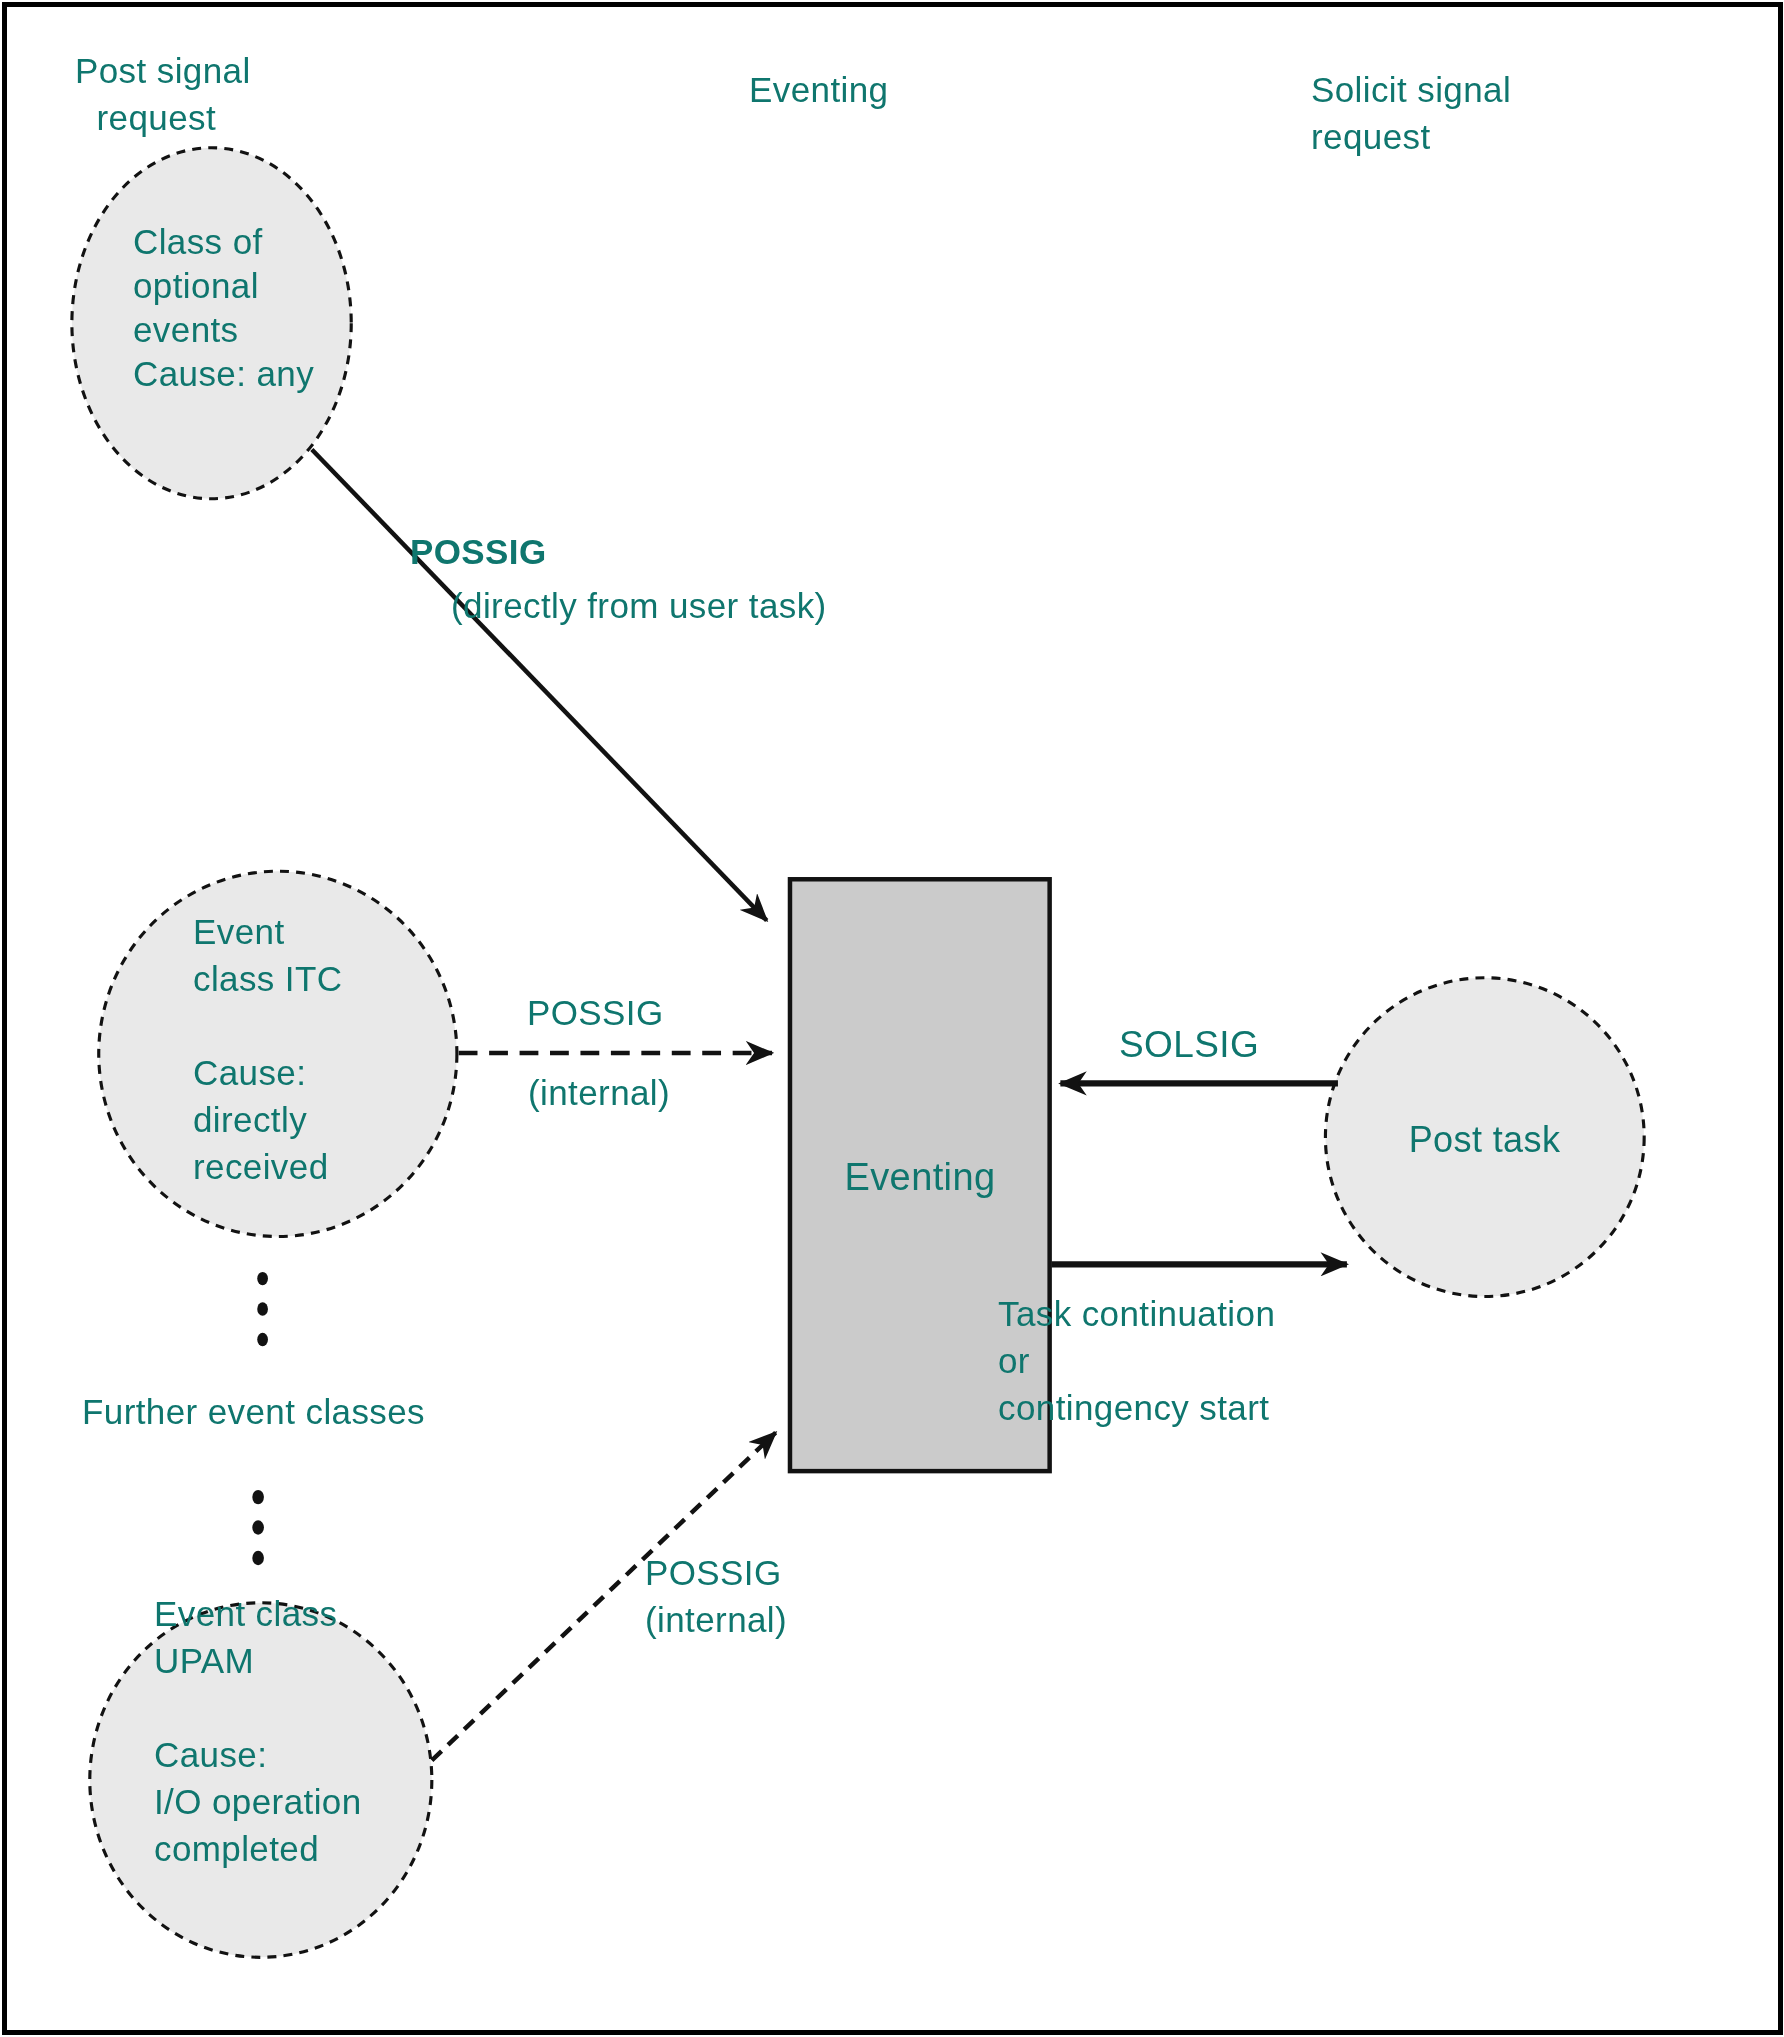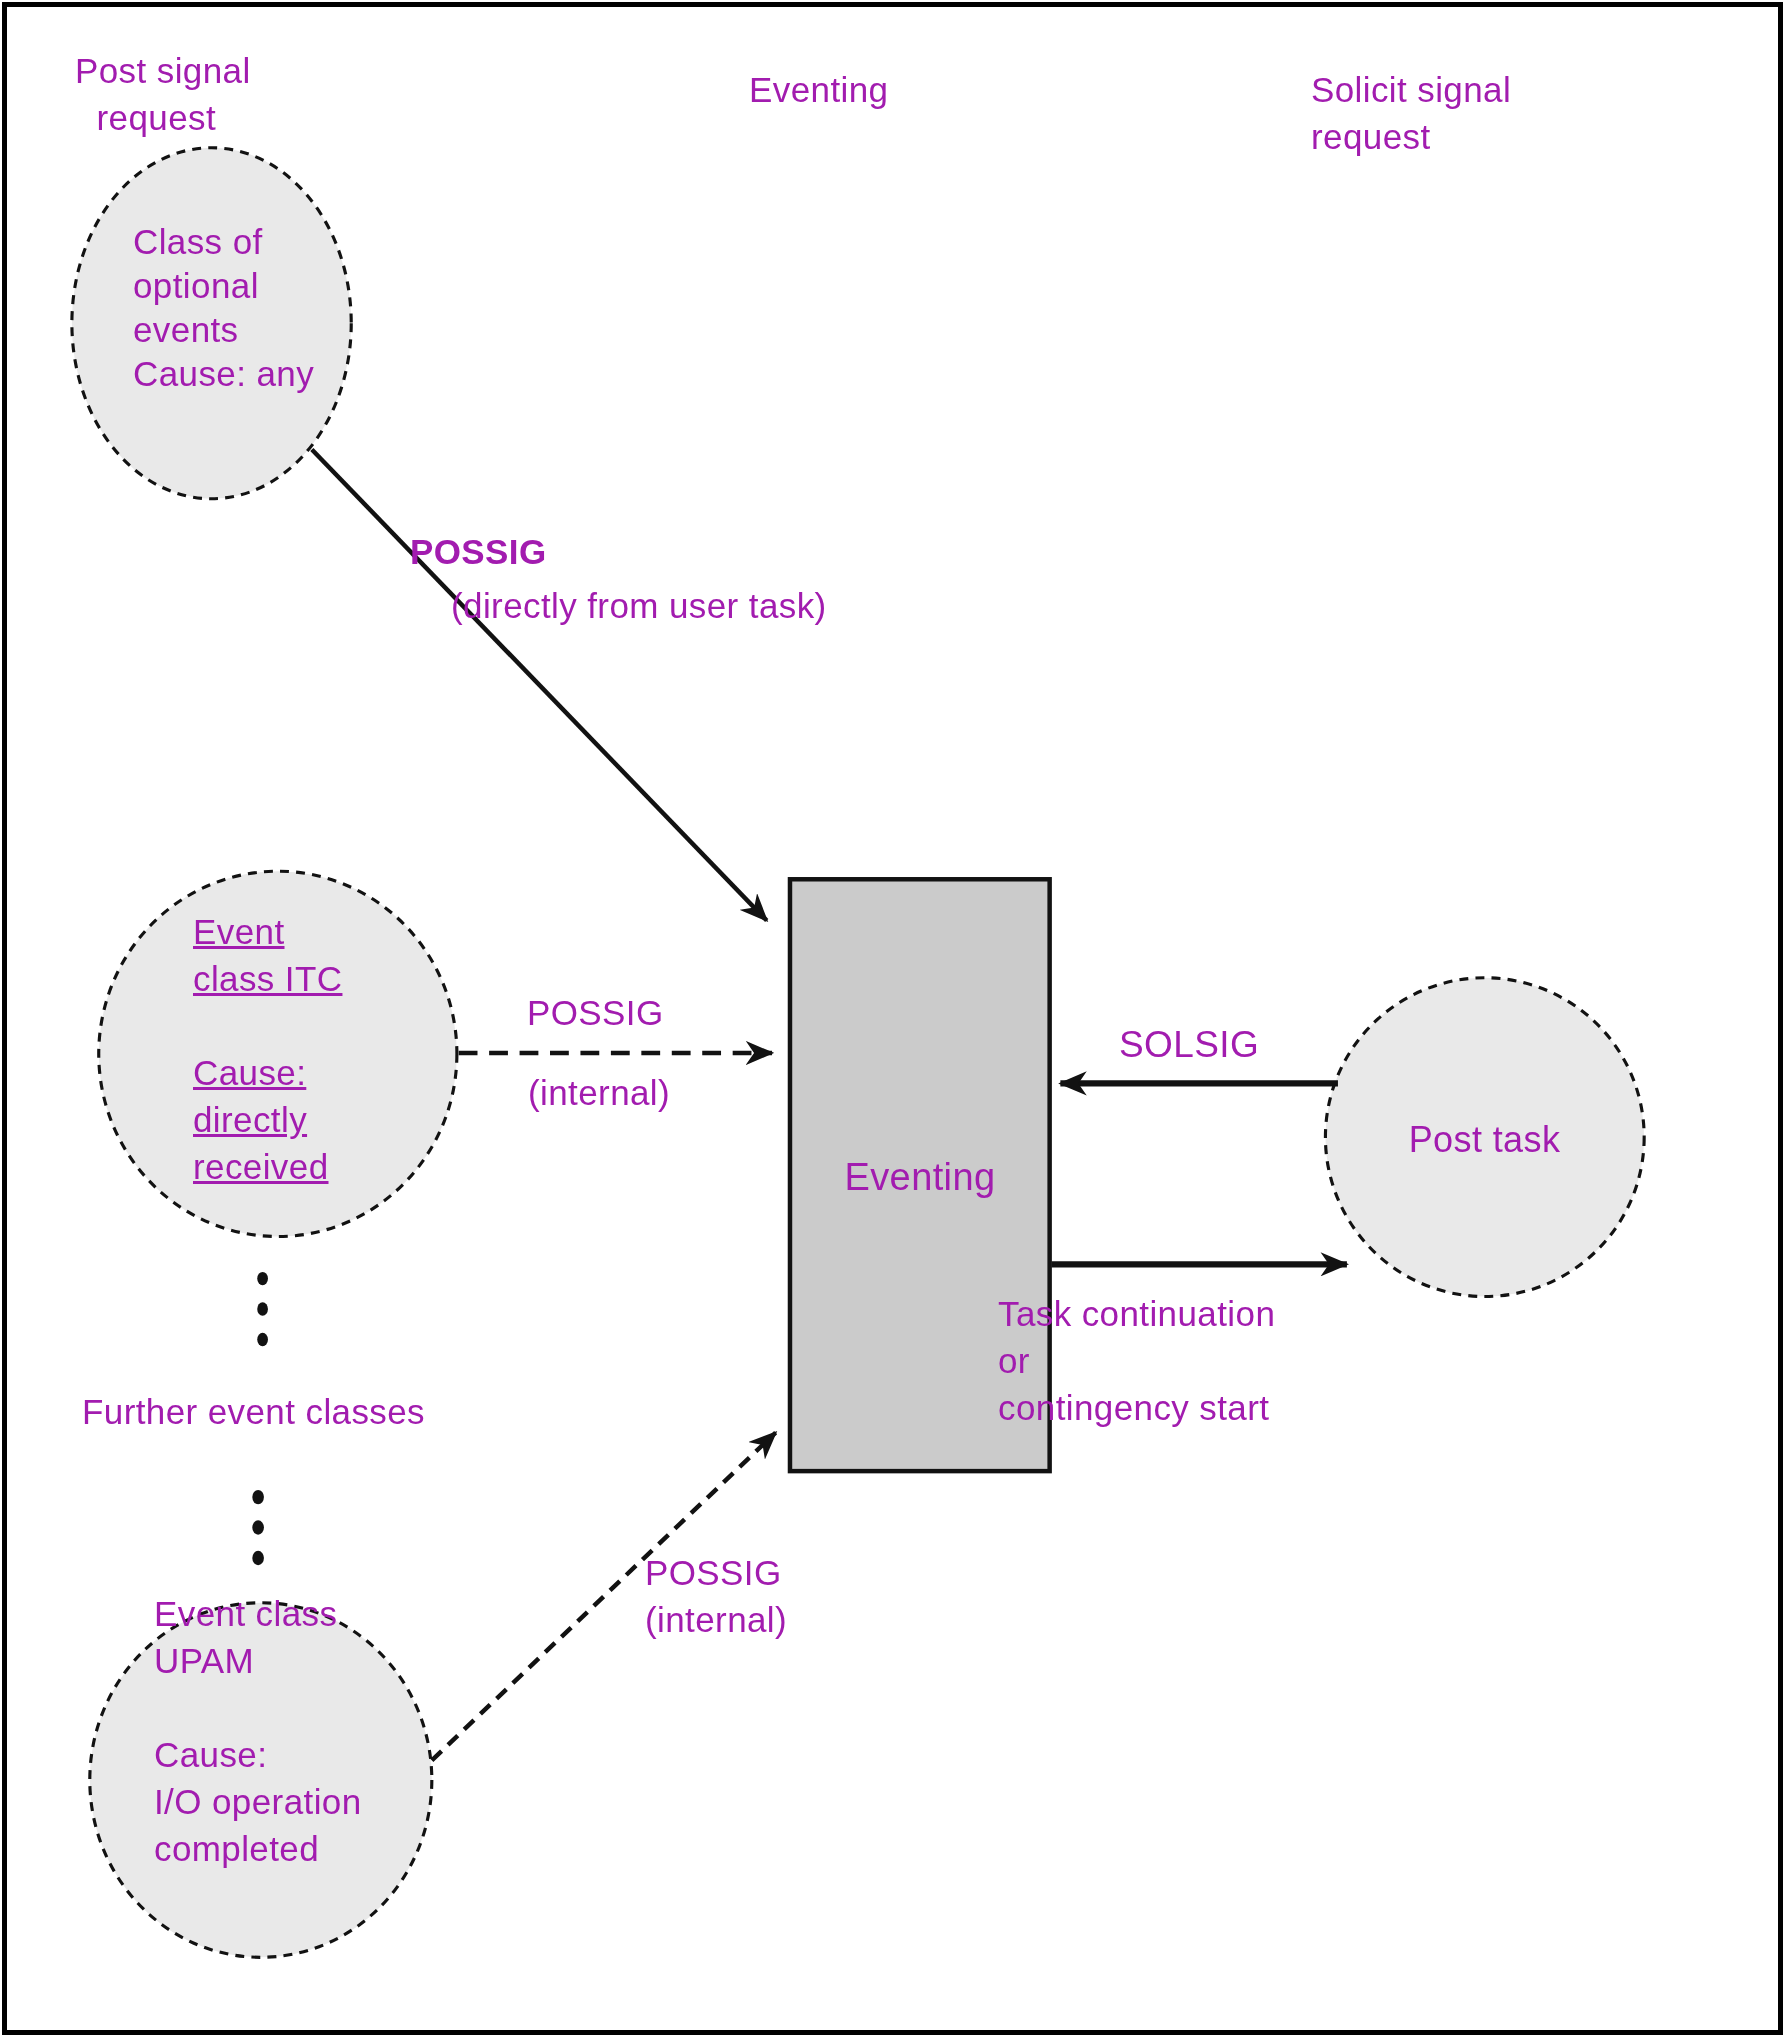--- a/index.html
+++ b/index.html
@@ -39,21 +39,21 @@
   }
   .edge.thin  { stroke-width: 5; }
   .edge.thick { stroke-width: 7; }
   .edge.dash-long { stroke-dasharray: 21 13; }
   .edge.dash-med  { stroke-dasharray: 15 10; }
   .dot { fill: var(--line-color, #121212); }
   .tb {
     position: absolute;
     font-size: 35px;
     line-height: 47px;
-    color: #a21caf;
+    color: #0f766e;
     white-space: nowrap;
     letter-spacing: 0.4px;
   }
   .tb .ln { min-height: 47px; }
   .tb.bold { font-weight: bold; }
   .tb.center { text-align: center; }
   #box-label   { font-size: 38px; }
   #solsig-label{ font-size: 37px; }
   #user-task-label { font-size: 36px; }
   .indented { padding-left: 21.5px; }
@@ -114,21 +114,21 @@
     <div class="ln" style="min-height:44px">Cause: any</div>
   </div>
 
   <div class="tb bold" style="left:410px; top:528px;">
     <div class="ln">POSSIG</div>
   </div>
   <div class="tb" style="left:451px; top:582px;">
     <div class="ln">(directly from user task)</div>
   </div>
 
-  <div class="tb" style="left:193px; top:908px;text-decoration:underline;">
+  <div class="tb" style="left:193px; top:908px;">
     <div class="ln">Event</div>
     <div class="ln">class ITC</div>
     <div class="ln"></div>
     <div class="ln">Cause:</div>
     <div class="ln">directly</div>
     <div class="ln">received</div>
   </div>
 
   <div class="tb" style="left:527px; top:989px;">
     <div class="ln">POSSIG</div>

